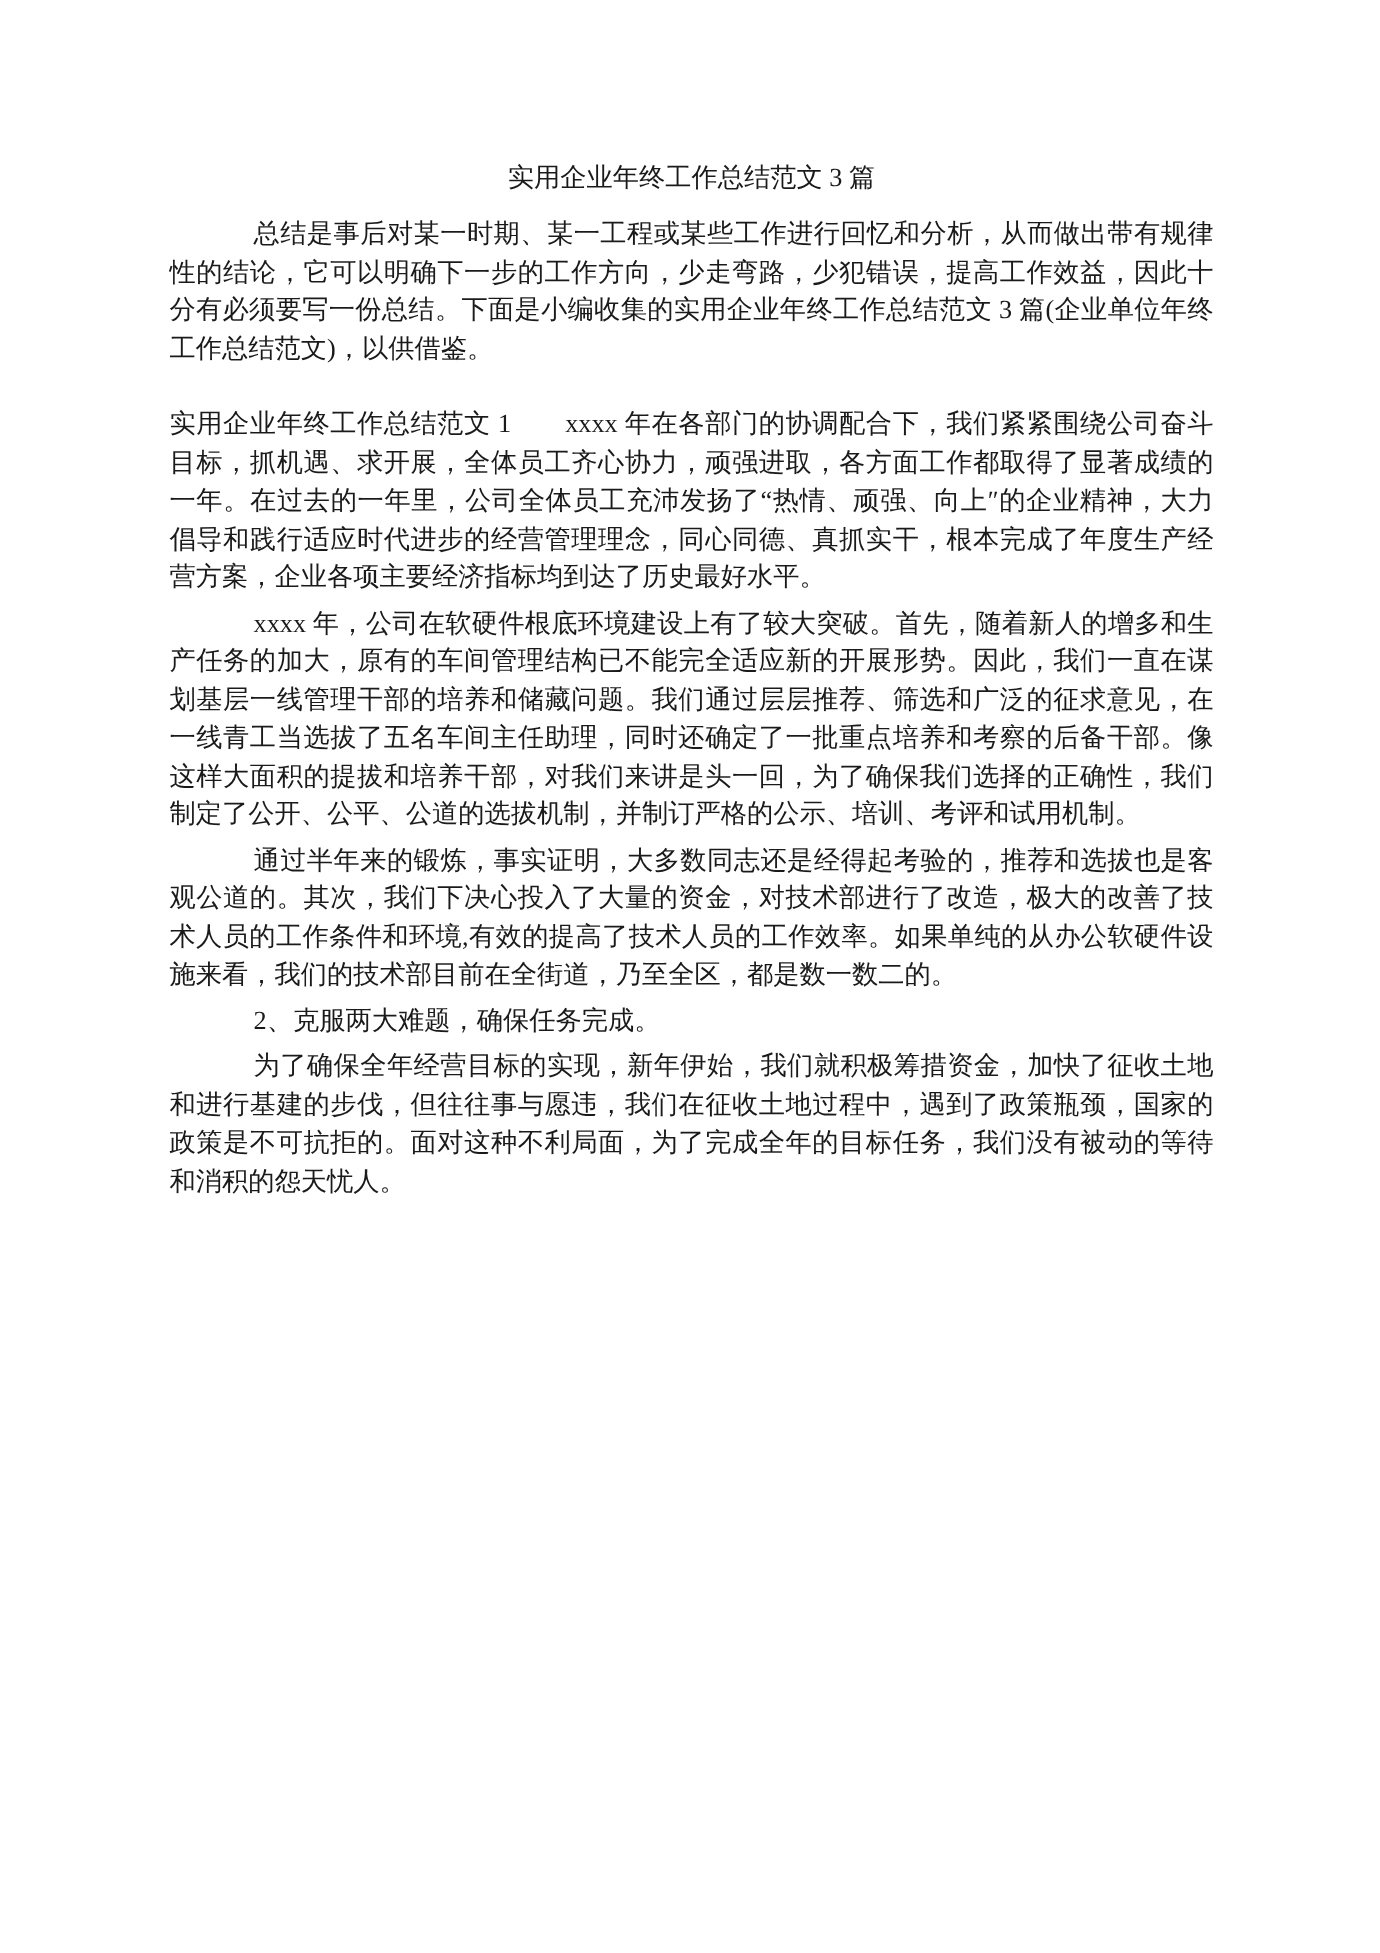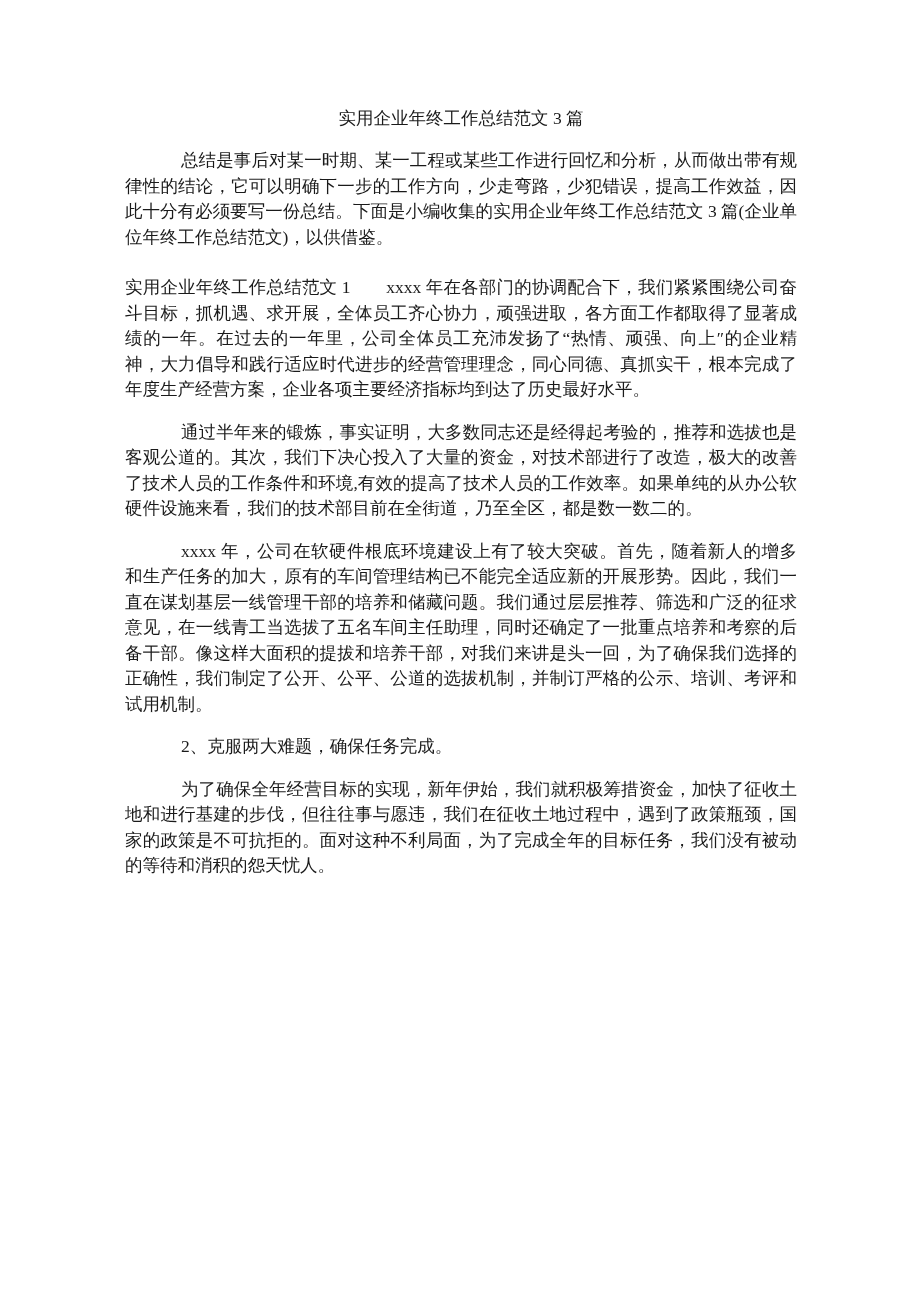--- a/index.html
+++ b/index.html
@@ -23,21 +23,21 @@
   }
   .doc-title {
     margin: 0 0 12px 0;
     font-size: 17.5px;
     font-weight: 400;
     line-height: 26px;
     text-align: center;
     color: #1a1a1a;
   }
   p.para {
-    margin: 17px;
+    margin: 5px;
     font-size: 17.5px;
     line-height: 25.5px;
     text-align: justify;
     text-justify: inter-ideograph;
     word-break: break-all;
     color: #1a1a1a;
   }
   p.indent {
     text-indent: 56px;
   }
@@ -51,22 +51,22 @@
 <div class="page">
   <h1 class="doc-title">实用企业年终工作总结范文 3 篇</h1>
 
   <p class="para indent">总结是事后对某一时期、某一工程或某些工作进行回忆和分析，从而做出带有规律性的结论，它可以明确下一步的工作方向，少走弯路，少犯错误，提高工作效益，因此十分有必须要写一份总结。下面是小编收集的实用企业年终工作总结范文 3 篇(企业单位年终工作总结范文)，以供借鉴。</p>
 
   <p class="para gap-top">实用企业年终工作总结范文 1　　xxxx 年在各部门的协调配合下，我们紧紧围绕公司奋斗目标，抓机遇、求开展，全体员工齐心协力，顽强进取，各方面工作都取得了显著成绩的一年。在过去的一年里，公司全体员工充沛发扬了“热情、顽强、向上″的企业精神，大力倡导和践行适应时代进步的经营管理理念，同心同德、真抓实干，根本完成了年度生产经营方案，企业各项主要经济指标均到达了历史最好水平。</p>
 
 
 
 
+  <p class="para indent">xxxx 年，公司在软硬件根底环境建设上有了较大突破。首先，随着新人的增多和生产任务的加大，原有的车间管理结构已不能完全适应新的开展形势。因此，我们一直在谋划基层一线管理干部的培养和储藏问题。我们通过层层推荐、筛选和广泛的征求意见，在一线青工当选拔了五名车间主任助理，同时还确定了一批重点培养和考察的后备干部。像这样大面积的提拔和培养干部，对我们来讲是头一回，为了确保我们选择的正确性，我们制定了公开、公平、公道的选拔机制，并制订严格的公示、培训、考评和试用机制。</p>
+
   <p class="para indent">通过半年来的锻炼，事实证明，大多数同志还是经得起考验的，推荐和选拔也是客观公道的。其次，我们下决心投入了大量的资金，对技术部进行了改造，极大的改善了技术人员的工作条件和环境,有效的提高了技术人员的工作效率。如果单纯的从办公软硬件设施来看，我们的技术部目前在全街道，乃至全区，都是数一数二的。</p>
-
-  <p class="para indent">xxxx 年，公司在软硬件根底环境建设上有了较大突破。首先，随着新人的增多和生产任务的加大，原有的车间管理结构已不能完全适应新的开展形势。因此，我们一直在谋划基层一线管理干部的培养和储藏问题。我们通过层层推荐、筛选和广泛的征求意见，在一线青工当选拔了五名车间主任助理，同时还确定了一批重点培养和考察的后备干部。像这样大面积的提拔和培养干部，对我们来讲是头一回，为了确保我们选择的正确性，我们制定了公开、公平、公道的选拔机制，并制订严格的公示、培训、考评和试用机制。</p>
 
   <p class="para indent">2、克服两大难题，确保任务完成。</p>
 
 
   <p class="para indent">为了确保全年经营目标的实现，新年伊始，我们就积极筹措资金，加快了征收土地和进行基建的步伐，但往往事与愿违，我们在征收土地过程中，遇到了政策瓶颈，国家的政策是不可抗拒的。面对这种不利局面，为了完成全年的目标任务，我们没有被动的等待和消积的怨天忧人。</p>
 
 </div>
 
 </body></html>

